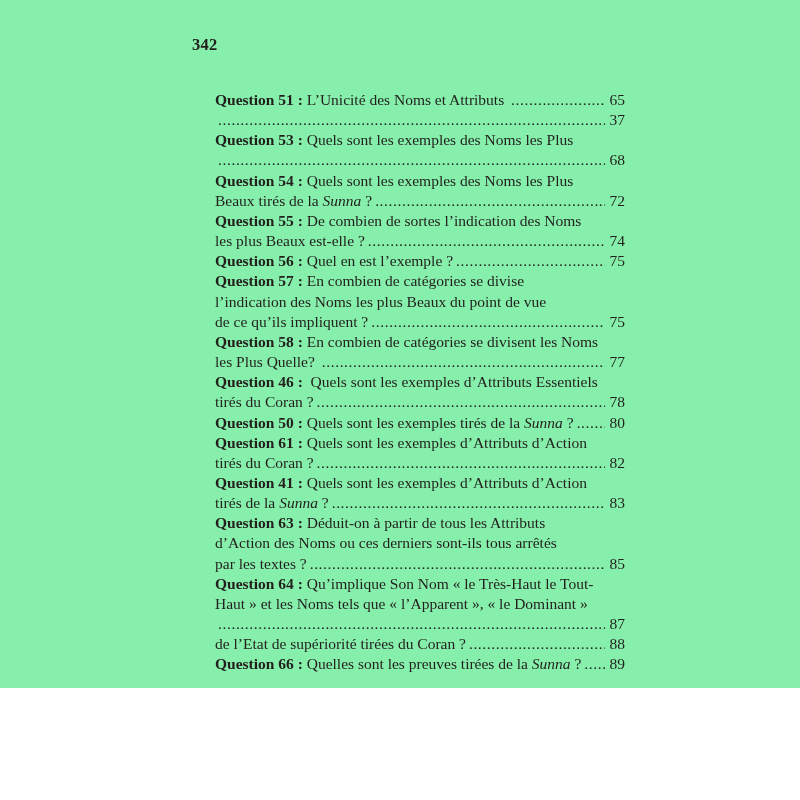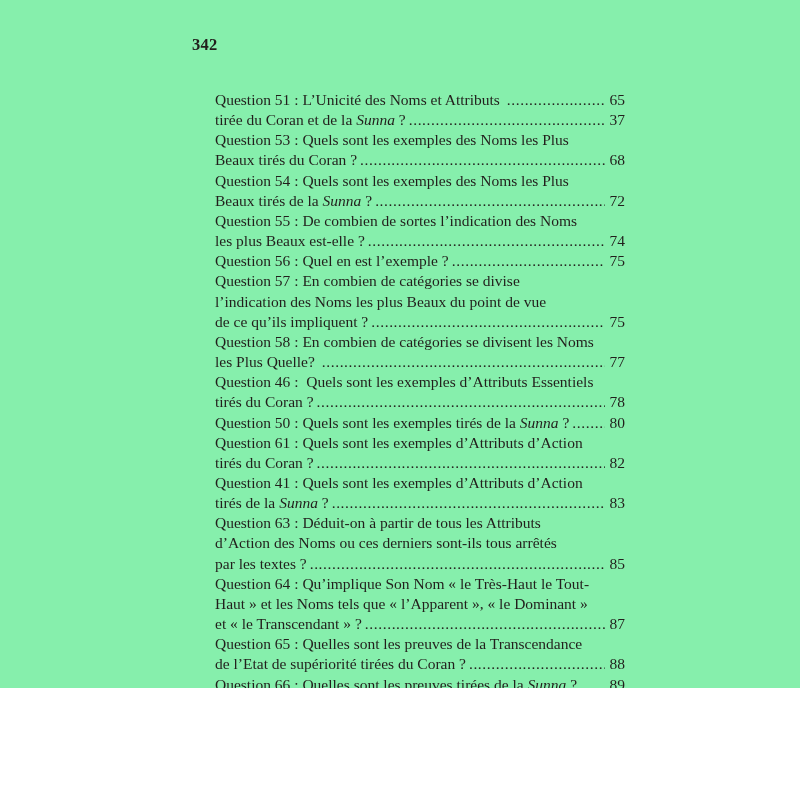--- a/index.html
+++ b/index.html
@@ -41,21 +41,21 @@
   .line {
     display: flex;
     align-items: baseline;
     white-space: pre;
   }
   .line-text {
     white-space: pre;
     flex: 0 0 auto;
   }
   .q-label {
-    font-weight: normal;
+    font-weight: bold;
     text-align: right;
   }
   .leader {
     flex: 1 1 auto;
     overflow: hidden;
     white-space: nowrap;
     margin-left: 3px;
     letter-spacing: 0.6px;
     min-width: 0;
   }
@@ -68,25 +68,25 @@
 </head>
 <body>
 
 <div class="book-page">
   <div class="page-number">342</div>
   <div class="toc">
       <div class="entry">
         <div class="line"><span class="line-text"><span class="q-label">Question 51 : </span>L’Unicité des Noms et Attributs </span><span class="leader">....................................................................................................................................................................................</span><span class="page-ref">65</span></div>
       </div>
       <div class="entry">
-        <div class="line"><span class="line-text">tirée du Coran et de la <i>Sunna</i> ?</span><span class="leader">....................................................................................................................................................................................</span><span class="page-ref">37</span></div>
+        <div class="line"><span class="leader">....................................................................................................................................................................................</span><span class="page-ref">37</span></div>
       </div>
       <div class="entry">
         <div class="line"><span class="line-text"><span class="q-label">Question 53 : </span>Quels sont les exemples des Noms les Plus</span></div>
-        <div class="line"><span class="line-text">Beaux tirés du Coran ?</span><span class="leader">....................................................................................................................................................................................</span><span class="page-ref">68</span></div>
+        <div class="line"><span class="leader">....................................................................................................................................................................................</span><span class="page-ref">68</span></div>
       </div>
       <div class="entry">
         <div class="line"><span class="line-text"><span class="q-label">Question 54 : </span>Quels sont les exemples des Noms les Plus</span></div>
         <div class="line"><span class="line-text">Beaux tirés de la <i>Sunna</i> ?</span><span class="leader">....................................................................................................................................................................................</span><span class="page-ref">72</span></div>
       </div>
       <div class="entry">
         <div class="line"><span class="line-text"><span class="q-label">Question 55 : </span>De combien de sortes l’indication des Noms</span></div>
         <div class="line"><span class="line-text">les plus Beaux est-elle ?</span><span class="leader">....................................................................................................................................................................................</span><span class="page-ref">74</span></div>
       </div>
       <div class="entry">
@@ -117,23 +117,22 @@
         <div class="line"><span class="line-text">tirés de la <i>Sunna</i> ?</span><span class="leader">....................................................................................................................................................................................</span><span class="page-ref">83</span></div>
       </div>
       <div class="entry">
         <div class="line"><span class="line-text"><span class="q-label">Question 63 : </span>Déduit-on à partir de tous les Attributs</span></div>
         <div class="line"><span class="line-text">d’Action des Noms ou ces derniers sont-ils tous arrêtés</span></div>
         <div class="line"><span class="line-text">par les textes ?</span><span class="leader">....................................................................................................................................................................................</span><span class="page-ref">85</span></div>
       </div>
       <div class="entry">
         <div class="line"><span class="line-text"><span class="q-label">Question 64 : </span>Qu’implique Son Nom « le Très-Haut le Tout-</span></div>
         <div class="line"><span class="line-text">Haut » et les Noms tels que « l’Apparent », « le Dominant »</span></div>
-        <div class="line"><span class="line-text">et « le Transcendant » ?</span><span class="leader">....................................................................................................................................................................................</span><span class="page-ref">87</span></div>
+        <div class="line"><span class="leader">....................................................................................................................................................................................</span><span class="page-ref">87</span></div>
       </div>
       <div class="entry">
-        <div class="line"><span class="line-text"><span class="q-label">Question 65 : </span>Quelles sont les preuves de la Transcendance</span></div>
         <div class="line"><span class="line-text">de l’Etat de supériorité tirées du Coran ?</span><span class="leader">....................................................................................................................................................................................</span><span class="page-ref">88</span></div>
       </div>
       <div class="entry">
         <div class="line"><span class="line-text"><span class="q-label">Question 66 : </span>Quelles sont les preuves tirées de la <i>Sunna</i> ?</span><span class="leader">....................................................................................................................................................................................</span><span class="page-ref">89</span></div>
       </div>
     </div>
 </div>
 
 </body></html>

